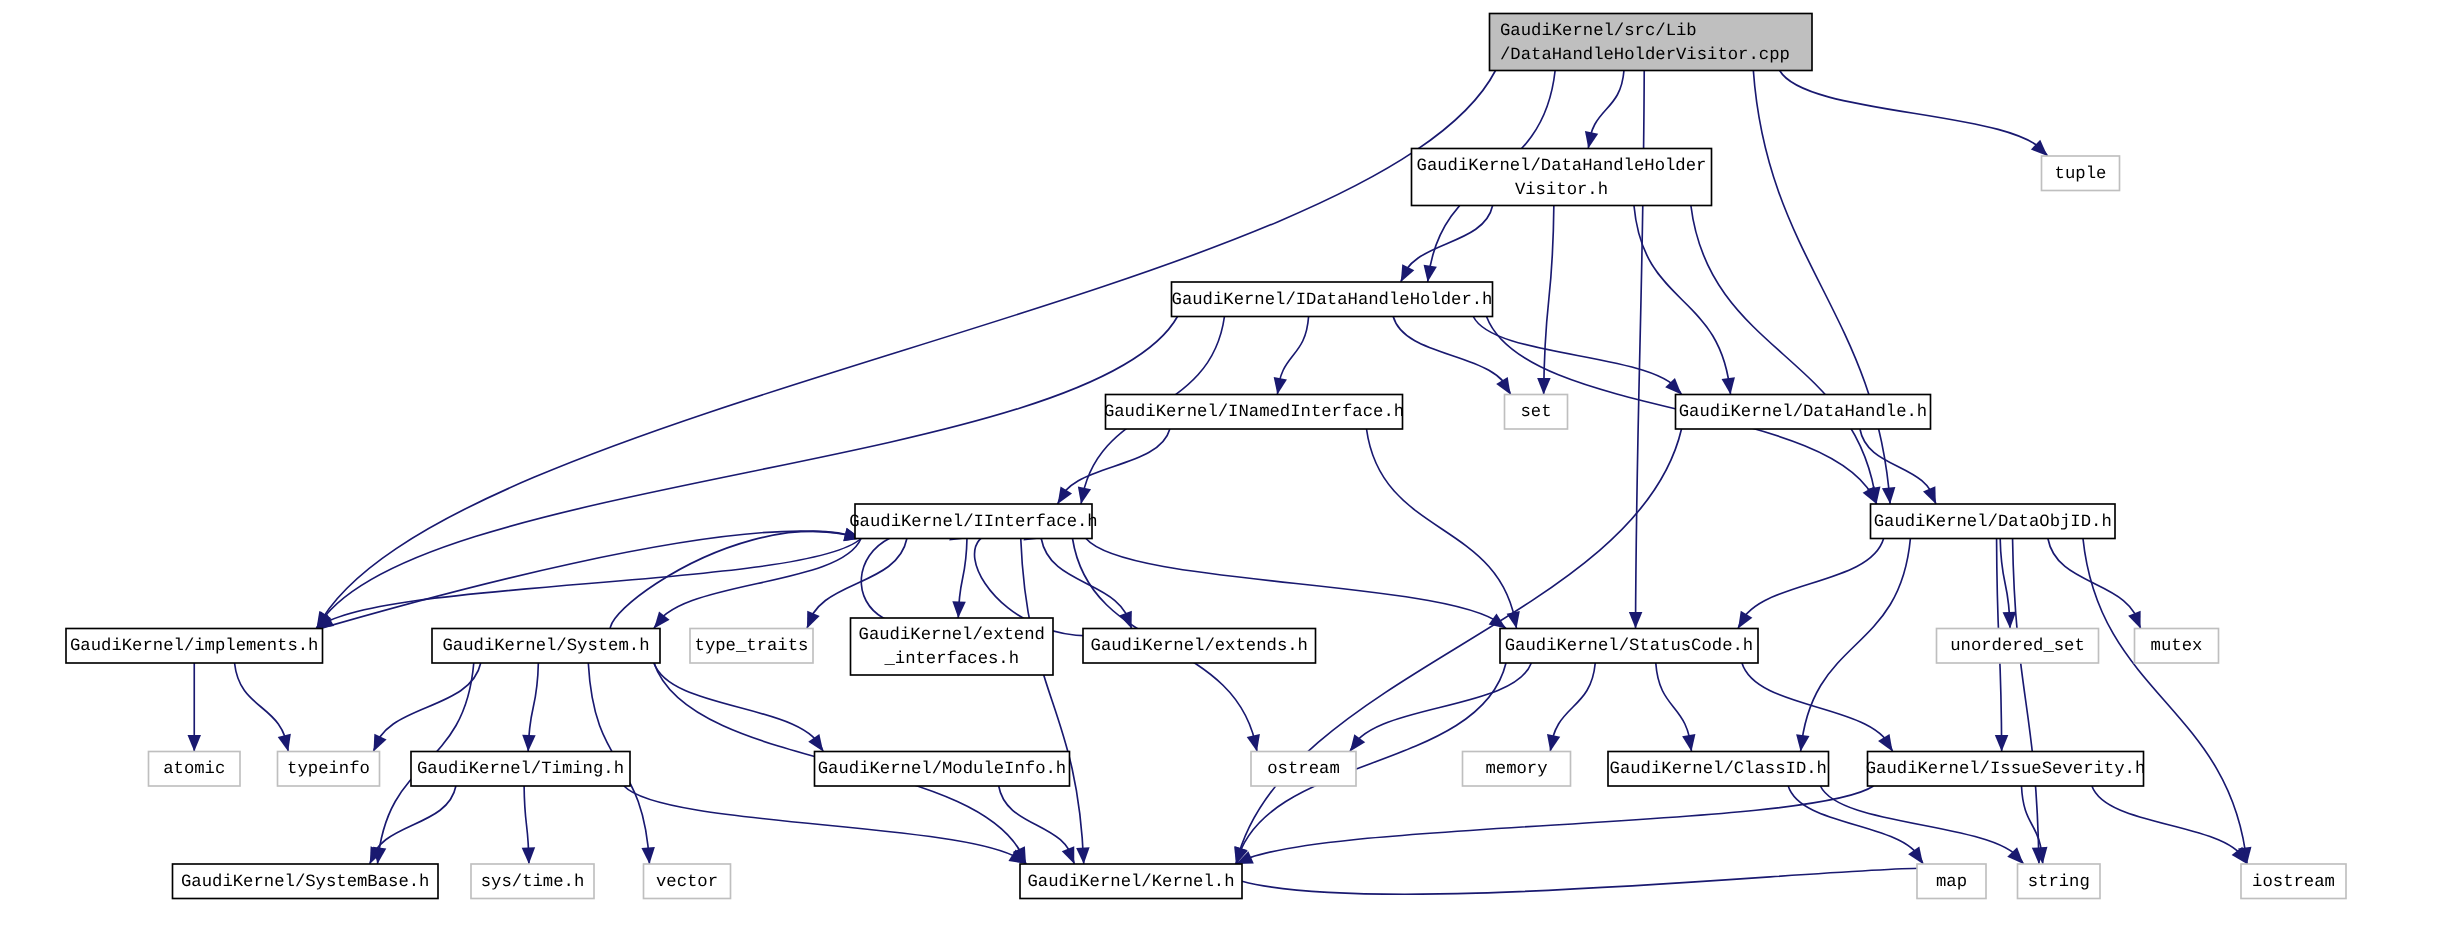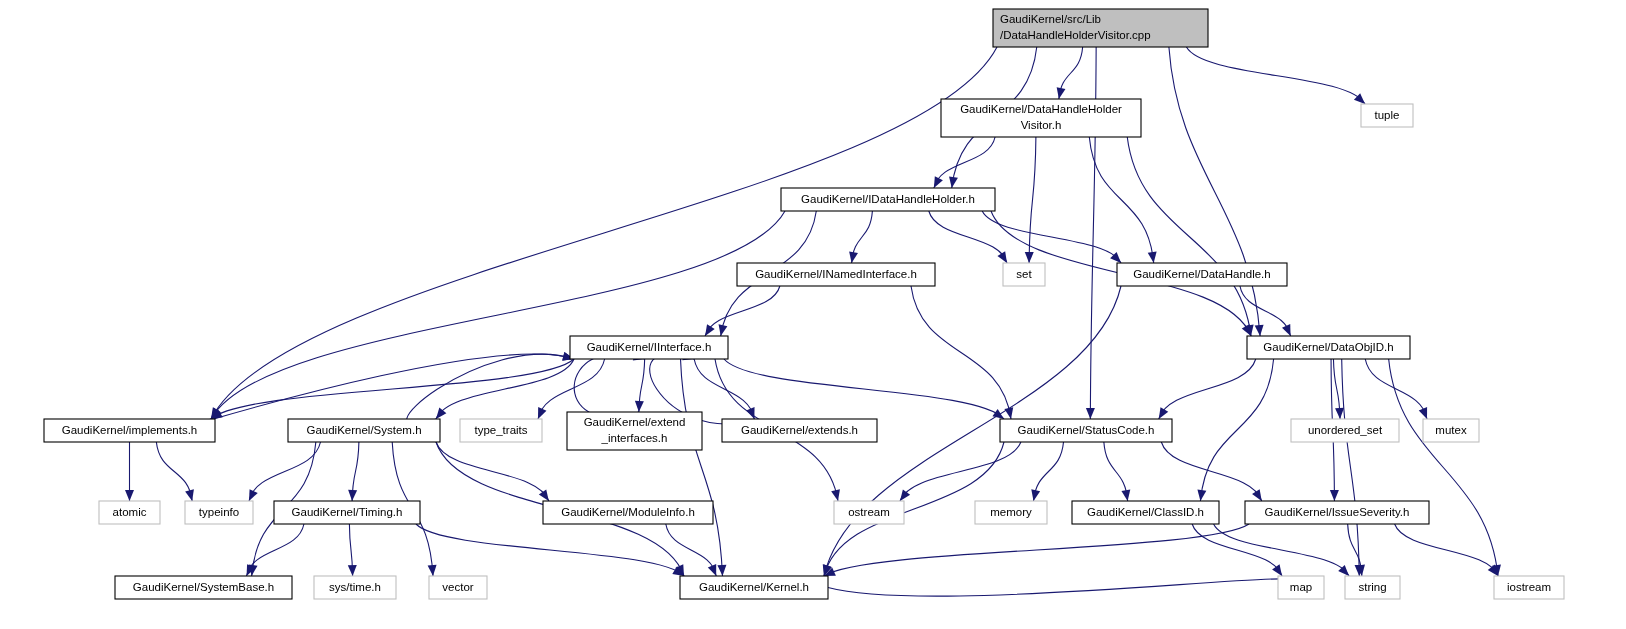--- a/index.html
+++ b/index.html
@@ -1,18 +1,18 @@
 <!DOCTYPE html>
 <html><head>
 <meta charset="utf-8">
 <style>
   html,body{margin:0;padding:0;background:#ffffff;}
   body{width:1626px;height:629px;overflow:hidden;
        font-family:"Liberation Sans","DejaVu Sans",sans-serif;}
-  #graph{position:relative;width:1626px;height:523px;}
+  #graph{position:relative;width:1626px;height:523px;font-family:Liberation Mono, monospace;}
   svg{position:absolute;left:0;top:0;width:1626px;height:629px;}
   .edge{fill:none;stroke:#191970;stroke-width:1.1;}
   .arrow{fill:#191970;stroke:none;}
   .node-label{font-size:11.5px;fill:#000000;text-anchor:middle;dominant-baseline:middle;}
   .node-label.left{text-anchor:start;}
   .nbox{fill:#ffffff;stroke:#000000;stroke-width:1.1;}
   .nbox.sys{stroke:#bfbfbf;}
   .nbox.root{fill:#bfbfbf;stroke:#000000;}
 </style>
 </head>

